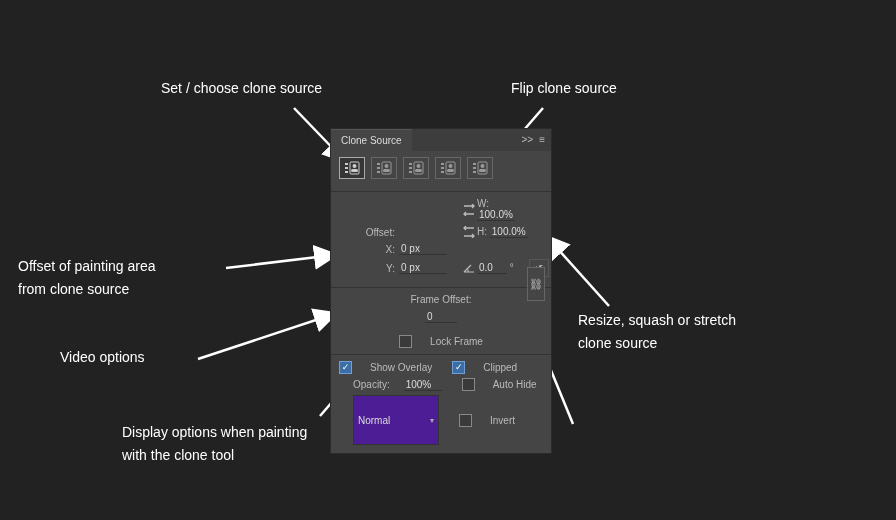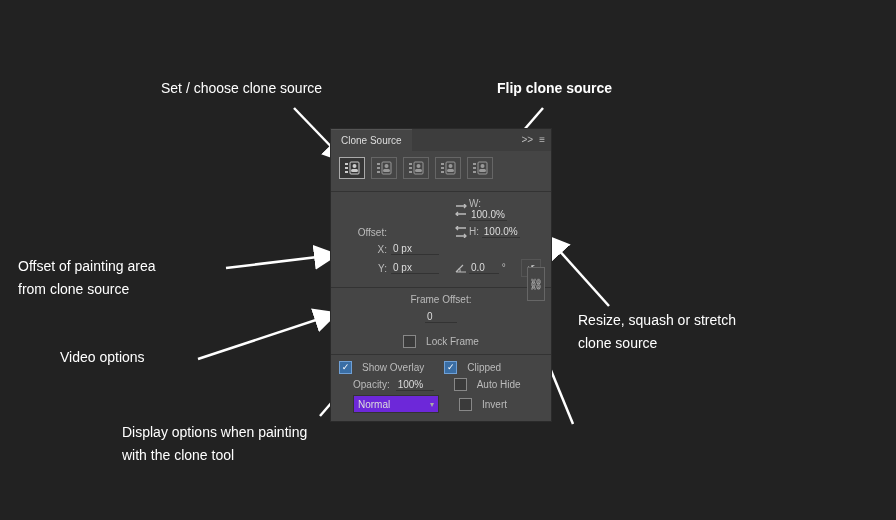--- a/index.html
+++ b/index.html
@@ -71,21 +71,21 @@
     background: #353535;
     border-color: #aaa;
     color: #fff;
   }
   .source-btn svg { display: block; }
   .hr {
     height: 1px;
     background: #333;
     margin: 2px 0;
   }
-  .section { padding: 4px 8px; }
+  .section { padding: 4px 16px; }
   .row {
     display: flex;
     align-items: center;
     min-height: 18px;
     gap: 4px;
     flex-direction: column;
   }
   .lbl { color: #bbb; white-space: nowrap; }
   .val {
     color: #ddd;
@@ -147,37 +147,37 @@
     display: grid;
     grid-template-columns: 52px 48px 14px 16px 52px 18px;
     align-items: center;
     row-gap: 4px;
   }
   .grid2 .rlabel { text-align: right; padding-right: 4px; color:#bbb; }
   .grid2 .field { border-bottom: 1px solid #333; color:#ddd; padding: 0 2px; }
   .select {
     width: 76px;
     height: 16px;
-    background: #6d28d9;
+    background: #4c1d95;
     border: 1px solid #333;
     display: flex;
     align-items: center;
     justify-content: space-between;
-    padding: 0 4px;
+    padding: 16px 4px;
     color: #ddd;
   }
   .select .arr { font-size: 8px; color:#aaa; }
   .overlay-col {
     display: flex;
     flex-direction: column;
     gap: 4px;
     padding: 4px 8px 8px 8px;
   }
   .overlay-row { display: flex; gap: 20px; }
-  .pair { display: flex; align-items: center; gap: 6px; color:#bbb; }
+  .pair { display: flex; align-items: center; gap: 14px; color:#bbb; }
 
   
   .ann {
     position: absolute;
     font-size: 14px;
     color: #fff;
     line-height: 1.25;
     font-weight: 400;
   }
   
@@ -188,21 +188,21 @@
     height: 520px;
     pointer-events: none;
   }
 </style>
 </head>
 <body>
 
 <div class="stage">
 
   <div class="ann" style="left:161px; top:80px;">Set / choose clone source</div>
-  <div class="ann" style="left:497px; top:80px;font-weight:bold;">Flip clone source</div>
+  <div class="ann" style="left:511px; top:80px;">Flip clone source</div>
   <div class="ann" style="left:18px;  top:258px;">Offset of painting area</div>
   <div class="ann" style="left:18px;  top:281px;">from clone source</div>
   <div class="ann" style="left:60px;  top:349px;">Video options</div>
   <div class="ann" style="left:122px; top:424px;">Display options when painting</div>
   <div class="ann" style="left:122px; top:447px;text-align:right;">with the clone tool</div>
   <div class="ann" style="left:578px; top:312px;">Resize, squash or stretch</div>
   <div class="ann" style="left:578px; top:335px;">clone source</div>
 
   <svg class="arrows" viewBox="0 0 896 520">
     <defs>

